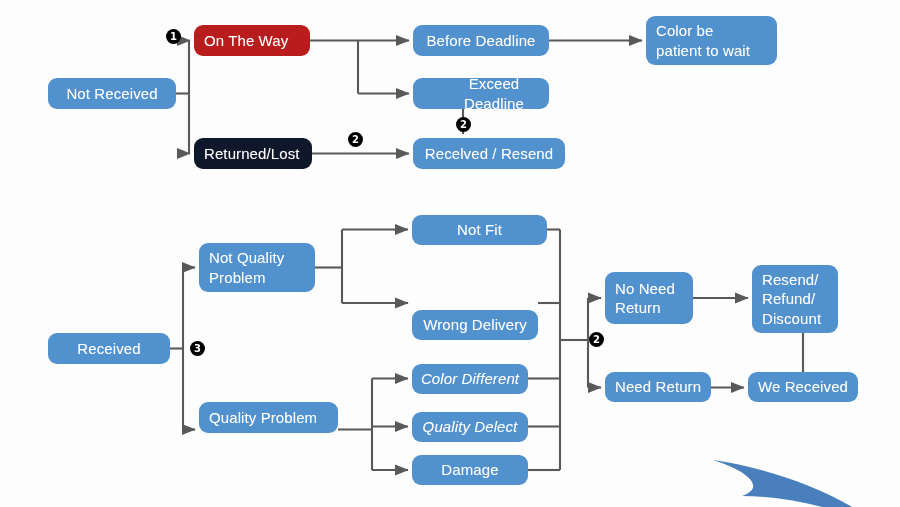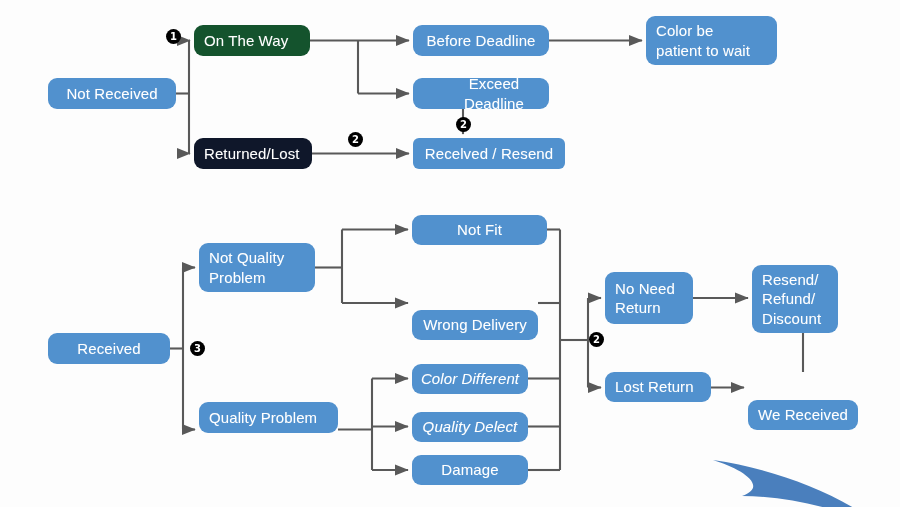--- a/index.html
+++ b/index.html
@@ -135,43 +135,43 @@
       <path d="M 803 372 L 803 333"></path>
     </g>
   </svg>
 
   <svg id="decor" viewBox="0 0 900 507" xmlns="http://www.w3.org/2000/svg">
     <path d="M 713 460 C 780 470 845 495 892 535 C 852 512 795 496 742 496 C 770 486 740 468 713 460 Z" fill="#4a7fbd"></path>
   </svg>
 
   <div id="nodes">
       <div class="node" style="left: 48px; top: 78px; width: 128px; height: 31px; background: rgb(81, 145, 206); color: rgb(255, 255, 255);">Not   Received</div>
-      <div class="node align-left" style="left: 194px; top: 25px; width: 116px; height: 31px; background: #14532d; color: rgb(255, 255, 255); text-align: right;">On The Way</div>
+      <div class="node align-left" style="left: 194px; top: 25px; width: 116px; height: 31px; background: #b91c1c; color: rgb(255, 255, 255); text-align: right;">On The Way</div>
       <div class="node align-left" style="left: 194px; top: 138px; width: 118px; height: 31px; background: #0f172a; color: rgb(255, 255, 255);">Returned/Lost</div>
       <div class="node" style="left: 413px; top: 25px; width: 136px; height: 31px; background: rgb(81, 145, 206); color: rgb(255, 255, 255);">Before Deadline</div>
       <div class="node" style="left: 413px; top: 78px; width: 136px; height: 31px; background: rgb(81, 145, 206); color: rgb(255, 255, 255); padding-left: 32px;">Exceed Deadline</div>
       <div class="node align-left" style="left: 646px; top: 16px; width: 131px; height: 49px; background: rgb(81, 145, 206); color: rgb(255, 255, 255);">Color be
 patient to wait</div>
-      <div class="node" style="left: 413px; top: 138px; width: 152px; height: 31px; background: rgb(81, 145, 206); color: rgb(255, 255, 255); border-radius: 6px;">Recelved / Resend</div>
+      <div class="node" style="left: 413px; top: 138px; width: 152px; height: 31px; background: rgb(81, 145, 206); color: rgb(255, 255, 255);">Recelved / Resend</div>
       <div class="node" style="left: 48px; top: 333px; width: 122px; height: 31px; background: rgb(81, 145, 206); color: rgb(255, 255, 255);">Received</div>
       <div class="node align-left" style="left: 199px; top: 243px; width: 116px; height: 49px; background: rgb(81, 145, 206); color: rgb(255, 255, 255);">Not   Quality
 Problem</div>
       <div class="node align-left" style="left: 199px; top: 402px; width: 139px; height: 31px; background: rgb(81, 145, 206); color: rgb(255, 255, 255);">Quality Problem</div>
       <div class="node" style="left: 412px; top: 215px; width: 135px; height: 30px; background: rgb(81, 145, 206); color: rgb(255, 255, 255);">Not Fit</div>
       <div class="node" style="left: 412px; top: 288px; width: 126px; height: 30px; background: rgb(81, 145, 206); color: rgb(255, 255, 255); margin-top: 22px;">Wrong Delivery</div>
       <div class="node" style="left: 412px; top: 364px; width: 116px; height: 30px; background: rgb(81, 145, 206); color: rgb(255, 255, 255); font-style: italic;">Color Different</div>
       <div class="node" style="left: 412px; top: 412px; width: 116px; height: 30px; background: rgb(81, 145, 206); color: rgb(255, 255, 255); font-style: italic;">Quality Delect</div>
       <div class="node" style="left: 412px; top: 455px; width: 116px; height: 30px; background: rgb(81, 145, 206); color: rgb(255, 255, 255);">Damage</div>
       <div class="node align-left" style="left: 605px; top: 272px; width: 88px; height: 52px; background: rgb(81, 145, 206); color: rgb(255, 255, 255);">No Need
 Return</div>
-      <div class="node align-left" style="left: 605px; top: 372px; width: 106px; height: 30px; background: rgb(81, 145, 206); color: rgb(255, 255, 255);">Lost Return</div>
+      <div class="node align-left" style="left: 605px; top: 372px; width: 106px; height: 30px; background: rgb(81, 145, 206); color: rgb(255, 255, 255);">Need Return</div>
       <div class="node align-left" style="left: 752px; top: 265px; width: 86px; height: 68px; background: rgb(81, 145, 206); color: rgb(255, 255, 255);">Resend/
 Refund/
 Discount</div>
-      <div class="node" style="left: 748px; top: 372px; width: 110px; height: 30px; background: rgb(81, 145, 206); color: rgb(255, 255, 255); margin-top: 28px;">We Received</div>
+      <div class="node" style="left: 748px; top: 372px; width: 110px; height: 30px; background: rgb(81, 145, 206); color: rgb(255, 255, 255);">We Received</div>
     </div>
   <div id="markers">
       <div class="marker" style="left: 166px; top: 29px; background: rgb(0, 0, 0);">1</div>
       <div class="marker" style="left: 348px; top: 132px; background: rgb(0, 0, 0);">2</div>
       <div class="marker" style="left: 456px; top: 117px; background: rgb(0, 0, 0);">2</div>
       <div class="marker" style="left: 190px; top: 341px; background: rgb(0, 0, 0);">3</div>
       <div class="marker" style="left: 589px; top: 332px; background: rgb(0, 0, 0);">2</div>
     </div>
 </div>
 

